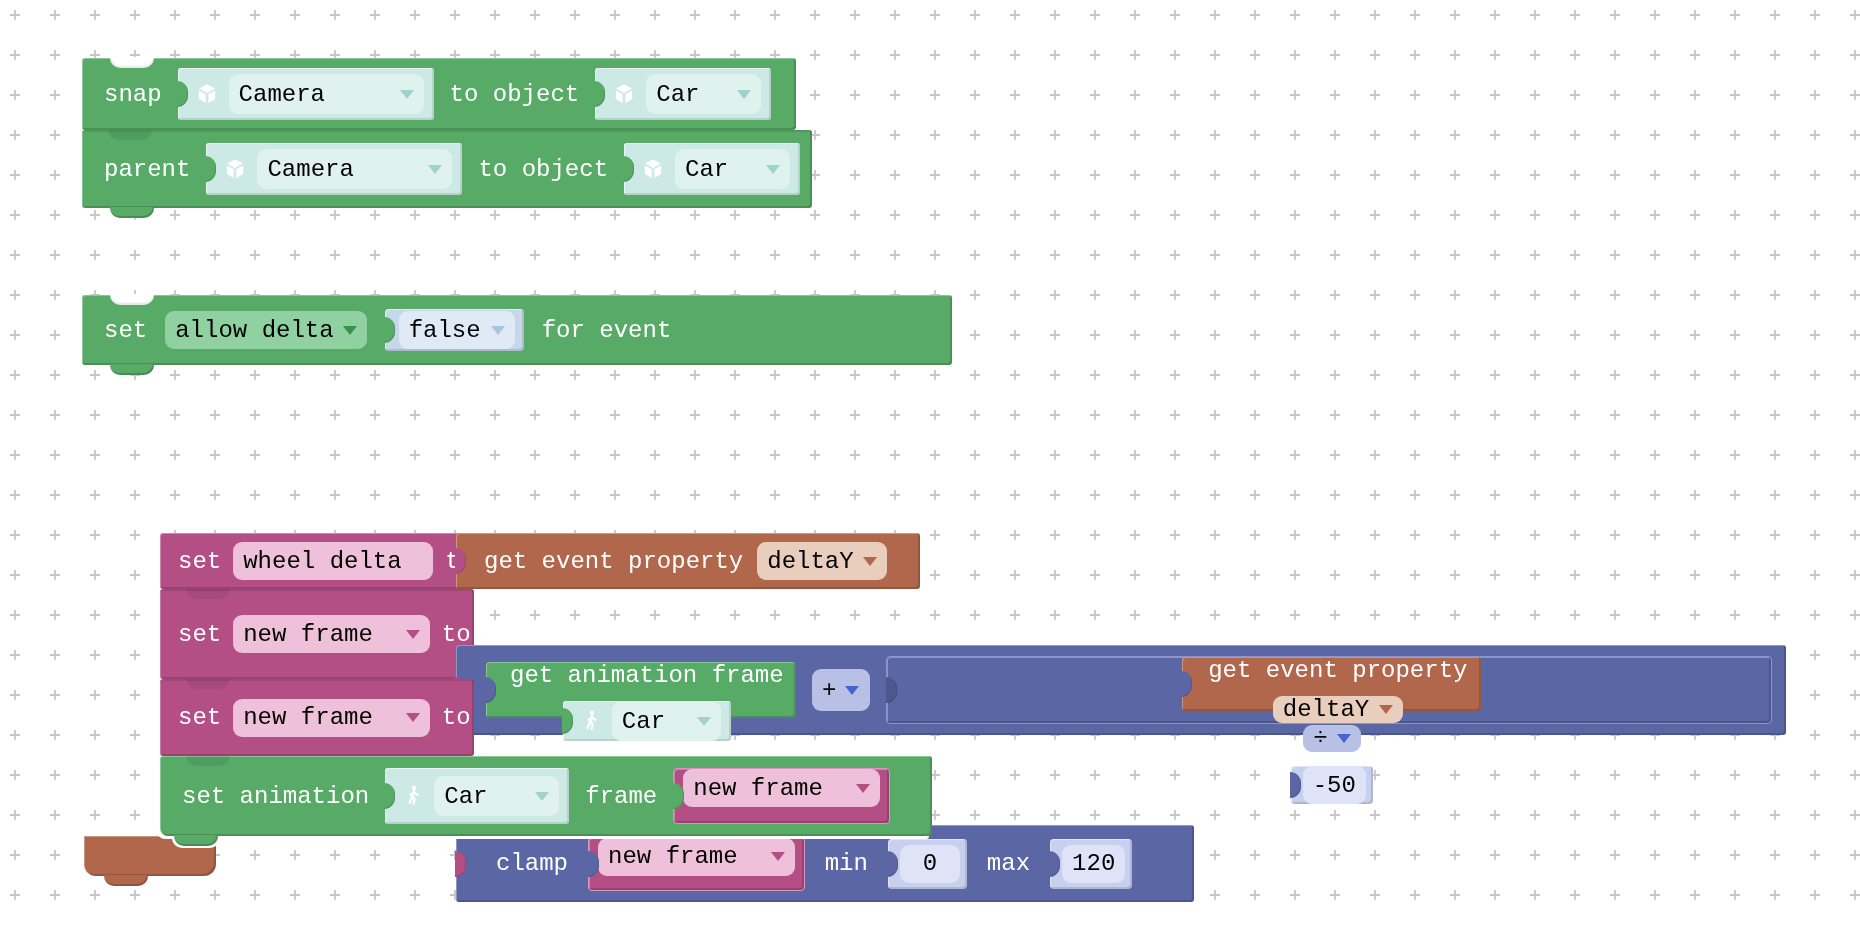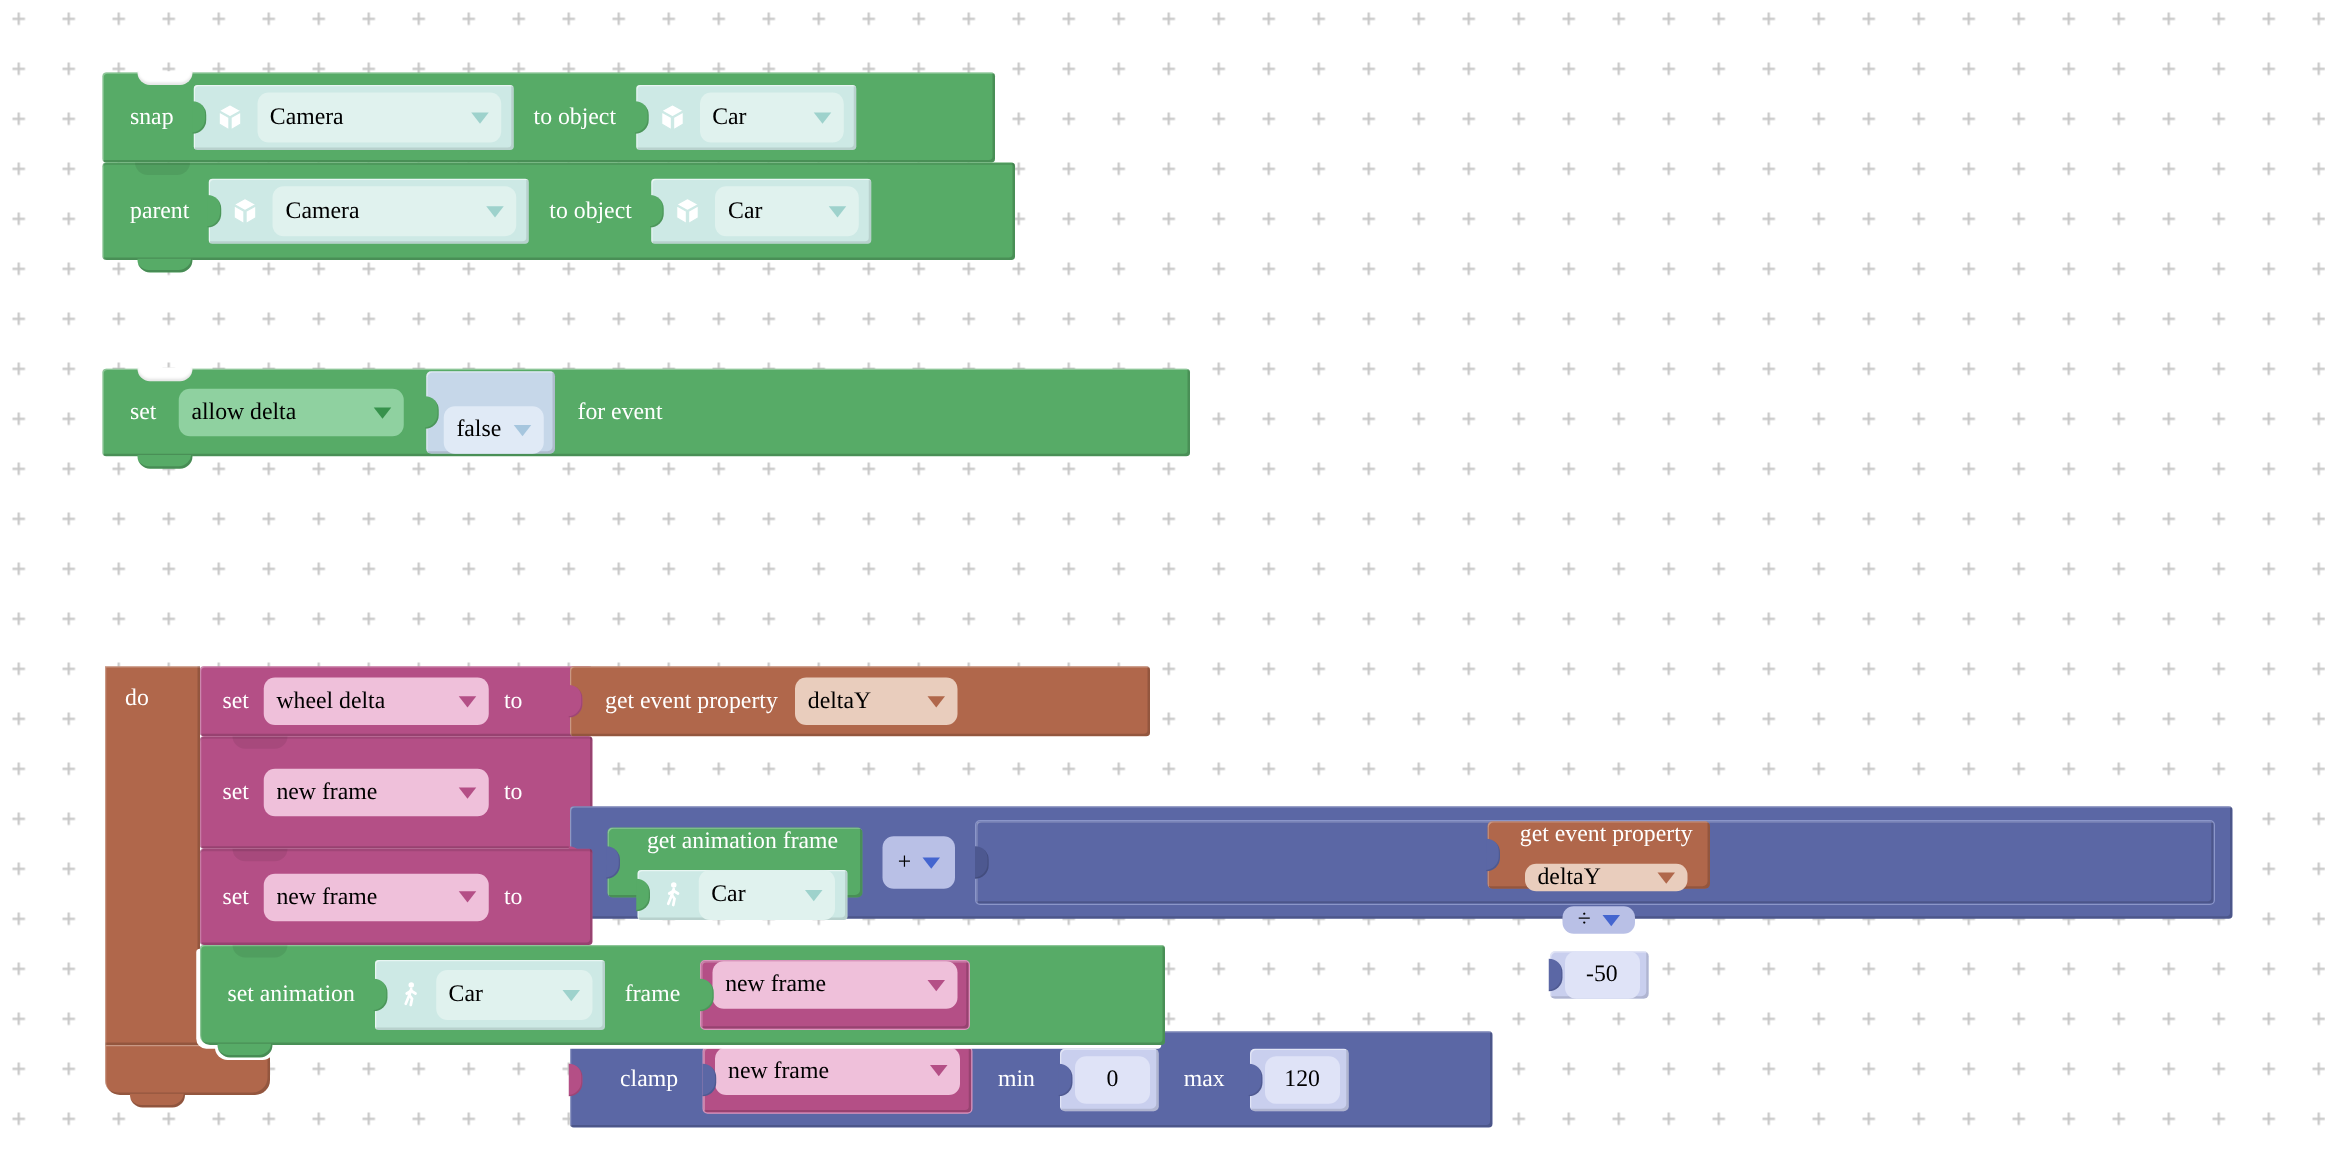--- a/index.html
+++ b/index.html
@@ -1,17 +1,17 @@
 <!DOCTYPE html>
 <html><head>
 <meta charset="utf-8">
 <style>
   html,body{margin:0;padding:0;background:#fff;}
   #canvas{position:relative;width:1860px;height:926px;background:#ffffff;overflow:hidden;
-          font-family:Liberation Serif, serif;font-size:19px;}
+          font-family:Liberation Mono, monospace;font-size:24px;}
   .grid{position:absolute;left:0;top:0;}
 
   
   .row{position:absolute;display:flex;align-items:center;color:#fff;border-radius:3px;
        box-shadow:inset 1px 1px 0 rgba(255,255,255,.32), inset -2px -2px 0 rgba(0,0,0,.16);}
   .green{background:#57ab67;}
   .brown{background:#b0674b;}
   .magenta{background:#b44f86;}
   .blue{background:#5b67a5;}
   .lbl{white-space:nowrap;}
@@ -47,21 +47,21 @@
   
   .plug{position:relative;}
   .tab{position:absolute;left:-1px;top:50%;transform:translateY(-50%);width:11px;height:26px;
        border-radius:0 13px 13px 0;box-shadow:inset -1px -1px 0 rgba(0,0,0,.12);}
 
   
   .sel{height:52px;border-radius:3px;background:#cde9e5;display:inline-flex;align-items:center;
        gap:9px;padding:0 10px 0 16px;box-shadow:inset 1px 1px 0 rgba(255,255,255,.55), inset -2px -2px 0 rgba(0,0,0,.10);}
   .sel .field{flex:1;justify-content:space-between;height:40px;}
 
-  .bool{height:66px;border-radius:4px;background:#c6d7e9;display:inline-flex;align-items:flex-end;
+  .bool{height:42px;border-radius:4px;background:#c6d7e9;display:inline-flex;align-items:center;
         padding:0 9px 0 14px;box-shadow:inset 1px 1px 0 rgba(255,255,255,.5), inset -2px -2px 0 rgba(0,0,0,.12);}
   .ghost{height:56px;border-radius:4px;border:1px solid #8ecf9e;background:rgba(255,255,255,.05);
          display:inline-flex;align-items:center;justify-content:center;padding:0 22px;
          box-shadow:inset -2px -2px 0 rgba(0,0,0,.10);}
   .doc{height:56px;border-radius:4px;background:#bd8a55;border:1px solid #d8b07a;
        display:inline-flex;align-items:center;padding:0 10px;
        box-shadow:inset 1px 1px 0 rgba(255,255,255,.3), inset -2px -2px 0 rgba(0,0,0,.14);}
   .checkbox{width:26px;height:26px;border-radius:7px;background:#e9cdbd;flex:none;
        box-shadow:inset -1px -2px 0 rgba(0,0,0,.15);}
 
@@ -202,23 +202,20 @@
     <span class="bool plug">
       <i class="tab" style="background:#57ab67"></i>
       <span class="field f-logic" style="gap:10px">
           <b>false</b>
           <i class="arr a-logic"></i>
         </span>
     </span>
     <span class="lbl">for event</span>
   </div>
 
-  <div class="row brown spine">
-    <span class="lbl">do</span>
-  </div>
   <div class="row brown foot">
     <span class="bump footbump"></span>
   </div>
 
 
   <div class="row magenta r-d1a">
     <span class="lbl">set</span>
     <span class="field f-magenta" style="min-width:160px;justify-content:space-between">
       <b>wheel delta</b>
         <i class="arr a-magenta"></i>

